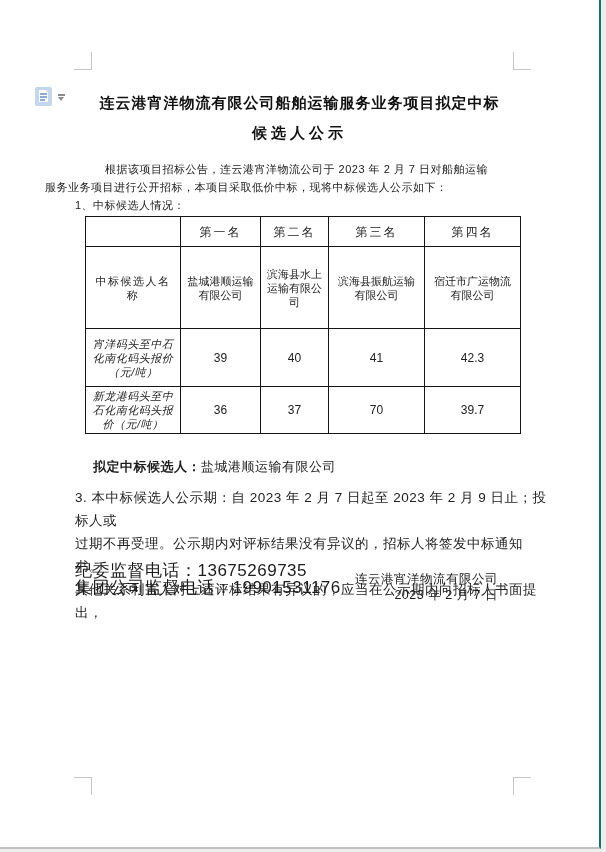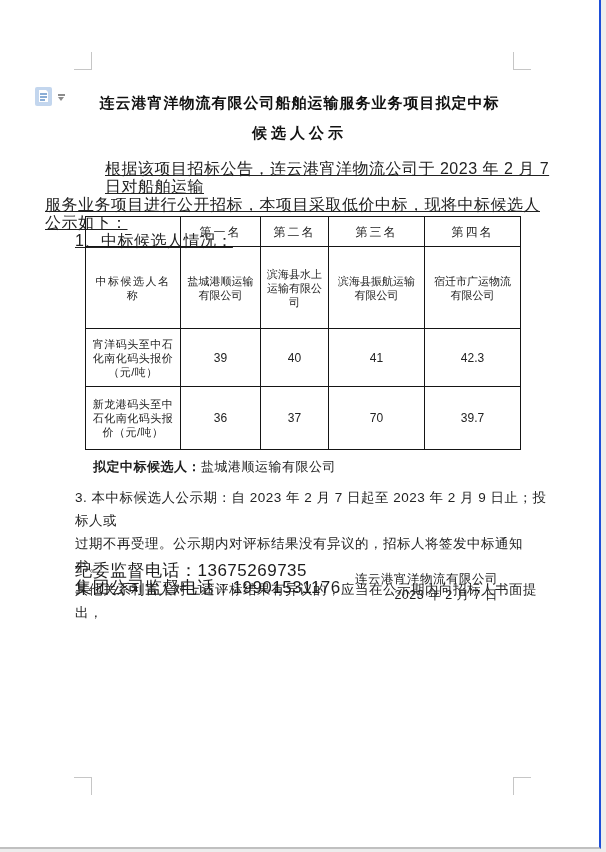--- a/index.html
+++ b/index.html
@@ -7,21 +7,21 @@
   body {
     background:#ededed;
     font-family:"Liberation Sans", sans-serif;
     color:#1c1c1c;
     position:relative;
   }
   .page {
     position:absolute; left:0; top:0;
     width:601px; height:849px;
     background:#ffffff;
-    border-right:2px solid #1d4ed8;
+    border-right:2px solid #0f766e;
     border-bottom:2px solid #c0c0c0;
   }
   
   .crop { position:absolute; width:18px; height:18px; }
   .crop.tl { left:74px; top:52px;  border-right:1px solid #c6c6c6; border-bottom:1px solid #c6c6c6; }
   .crop.tr { left:513px; top:52px; border-left:1px solid #c6c6c6;  border-bottom:1px solid #c6c6c6; }
   .crop.bl { left:74px; top:777px; border-right:1px solid #c6c6c6; border-top:1px solid #c6c6c6; }
   .crop.br { left:513px; top:777px;border-left:1px solid #c6c6c6;  border-top:1px solid #c6c6c6; }
 
   
@@ -52,39 +52,39 @@
   .title {
     position:absolute; left:0; top:88px; width:599px;
     text-align:center; font-weight:bold; font-size:15px;
     line-height:30px; color:#111;
   }
   .title .l1 { letter-spacing:1px; }
   .title .l2 { letter-spacing:4px; }
 
   .intro {
     position:absolute; left:45px; top:160px; width:510px;
-    font-size:16px; letter-spacing:0.5px; line-height:18px; color:#222;text-decoration:underline;
+    font-size:11px; letter-spacing:0.5px; line-height:18px; color:#222;
   }
   .intro .i1 { padding-left:60px; }
   .intro .i3 { padding-left:30px; }
 
   table.bid {
     position:absolute; left:85px; top:216px;
     border-collapse:collapse; table-layout:fixed; width:435px;
     font-size:11px; color:#222;
   }
   table.bid td {
     border:1px solid #151515; text-align:center; vertical-align:middle;
     padding:2px 5px; line-height:14px; word-break:break-all;
   }
   tr.hdr td { height:30px; font-size:12px; letter-spacing:2px; }
   tr.names td { height:82px; }
   tr.p1 td { height:58px; }
-  tr.p2 td { height:63px; }
-  td.rowlbl { text-align:left; letter-spacing:0.5px; }
+  tr.p2 td { height:47px; }
+  td.rowlbl { text-align:left; letter-spacing:0.5px;font-style:italic; }
   td.namelbl { text-align:center; letter-spacing:1.5px; }
   td.num { font-size:12px; letter-spacing:0;margin-left:27px; }
 
   .winner {
     position:absolute; left:93px; top:458px; width:430px;
     font-size:13px; letter-spacing:0.5px;
   }
   .winner .wlabel { font-weight:bold; }
 
   .notice {

